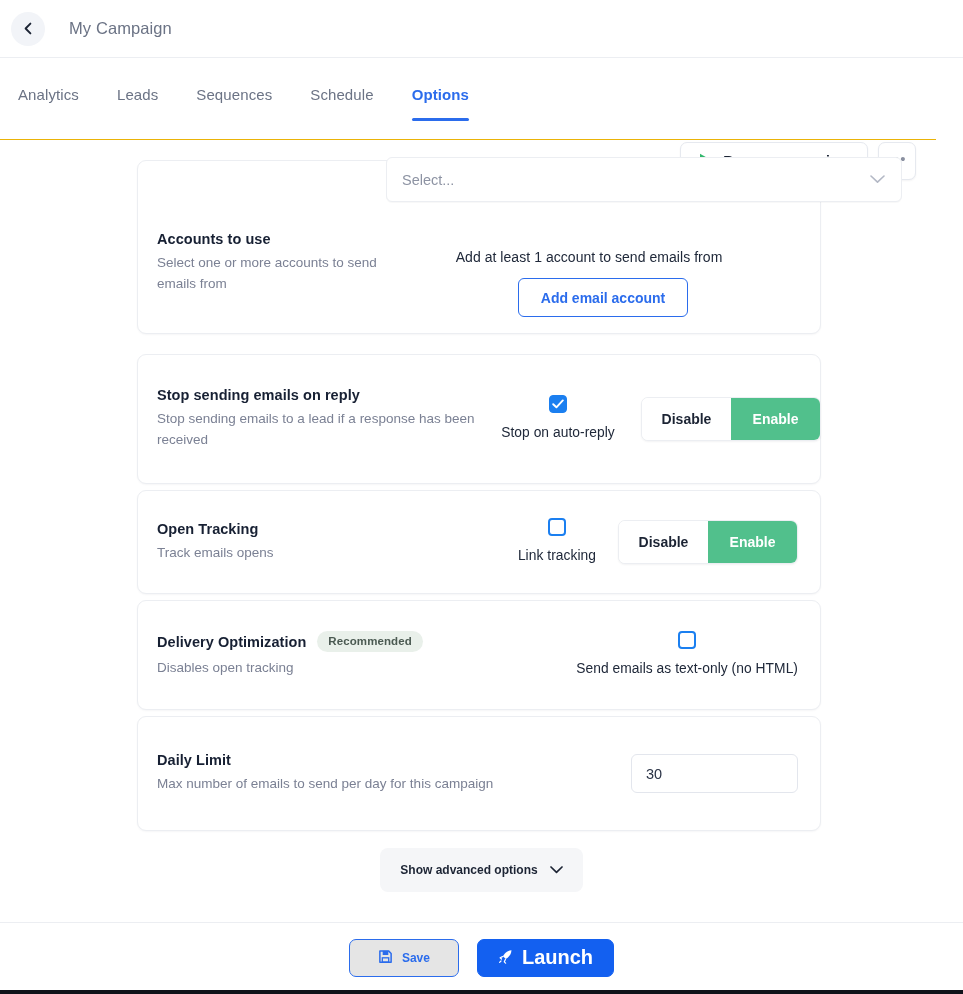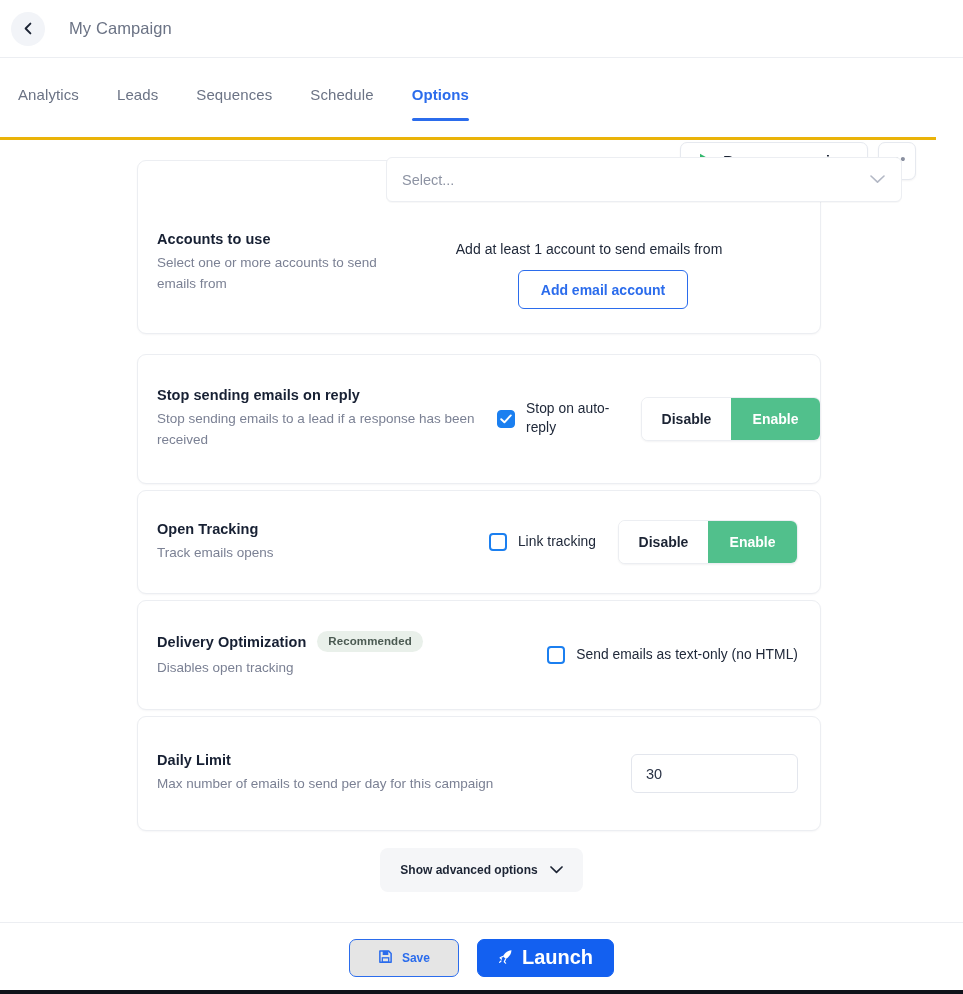--- a/index.html
+++ b/index.html
@@ -48,21 +48,21 @@
     color: #6b7385;
     font-weight: 400;
     letter-spacing: .1px;
   }
 
   
   .tabsbar {
     position: absolute;
     left: 0; top: 58px;
     width: 936px; height: 82px;
-    border-bottom: 3px solid #eab308;
+    border-bottom: 1px solid #eab308;
     background: #ffffff;
   }
   .tabs {
     position: absolute;
     left: 18px; top: 28px;
     display: flex;
     align-items: flex-start;
     gap: 0;
   }
   .tab {
@@ -184,21 +184,21 @@
     border-radius: 11px;
     letter-spacing: .1px;
   }
 
   
   #card-accounts { top: 20px; height: 174px; }
   #card-accounts .card-inner { align-items: flex-start; padding-top: 70px; }
   .accounts-left { width: 235px; }
   .accounts-right {
     position: absolute;
-    left: 249px; top: 80px;
+    left: 249px; top: 88px;
     width: 404px;
     text-align: center;
   }
   .hint-text {
     font-size: 14px;
     color: #20293a;
     letter-spacing: .05px;
   }
   .add-email-btn {
     margin-top: 13px;
@@ -240,20 +240,21 @@
   .row-right {
     margin-left: auto;
     display: flex;
     align-items: center;
   }
   .cb-wrap {
     display: flex;
     align-items: center;
     gap: 11px;
     cursor: pointer;
+    flex-direction: column;
   }
   .cb {
     width: 18px; height: 18px;
     border-radius: 4px;
     flex: 0 0 auto;
     display: flex;
     align-items: center;
     justify-content: center;
   }
   .cb.checked { background: #1b7ff0; border: 1px solid #1b7ff0; }

